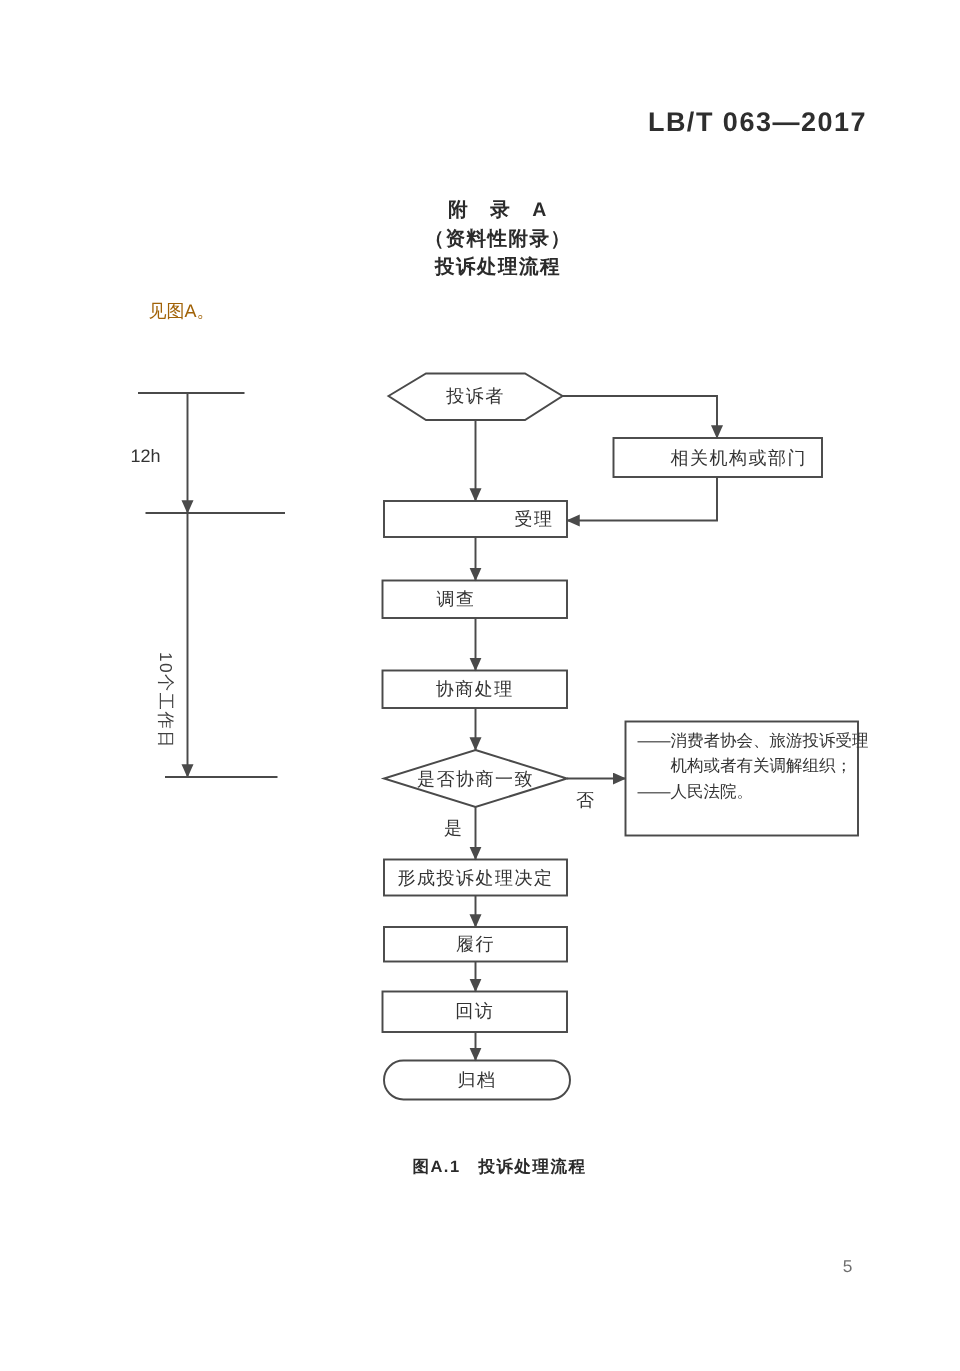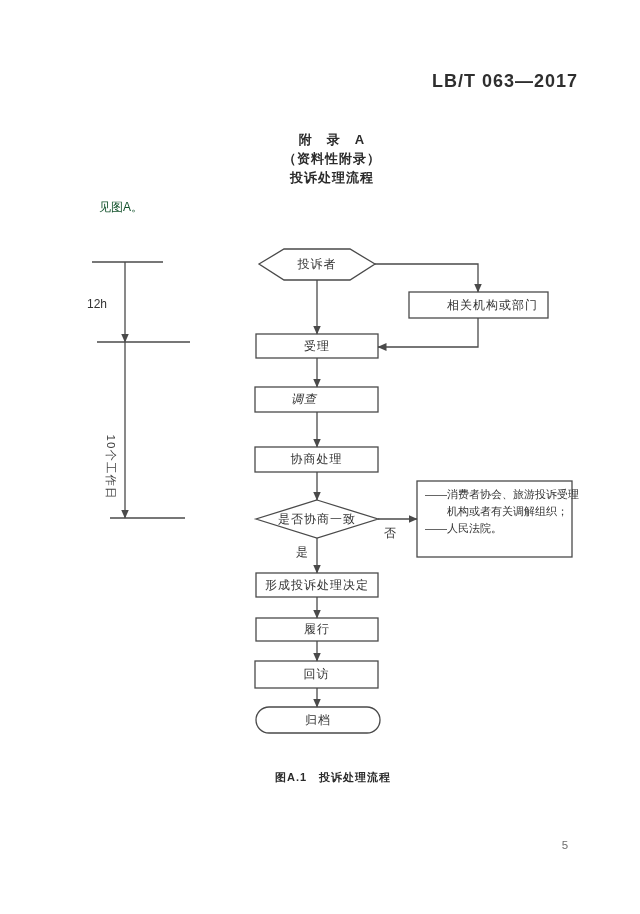--- a/index.html
+++ b/index.html
@@ -15,21 +15,21 @@
   .abs{position:absolute;}
   .doc-header{
     top:71px;right:62px;
     font-size:18px;font-weight:600;letter-spacing:1px;color:#2e2e2e;
   }
   .title-block{
     top:130px;left:232px;width:200px;
     text-align:center;font-size:13px;font-weight:bold;
     line-height:19px;color:#2b2b2b;letter-spacing:1px;
   }
-  .intro-text{top:199px;left:99px;font-size:12px;color:#14532d;}
+  .intro-text{top:199px;left:99px;font-size:12px;color:#a16207;}
   svg.flow{top:0;left:0;}
   .node-label{
     display:flex;align-items:center;justify-content:center;
     font-size:12px;color:#333;letter-spacing:1px;white-space:nowrap;
   }
   .small-label{font-size:12px;color:#333;}
   .vertical-label{
     top:467px;left:110px;
     transform:translate(-50%,-50%) rotate(90deg);
     transform-origin:center;
@@ -101,22 +101,22 @@
       <path d="M317,641 V661" marker-end="url(#arrow)"></path>
       <path d="M317,688 V707" marker-end="url(#arrow)"></path>
     </g>
   </svg>
 
   <div class="abs small-label" style="top:297px;left:87px;">12h</div>
   <div class="abs vertical-label">10个工作日</div>
 
   <div class="abs node-label" style="top:249px;left:259px;width:116px;height:31px;">投诉者</div>
   <div class="abs node-label" style="top:292px;left:409px;width:139px;height:26px;padding-left:14px;">相关机构或部门</div>
-  <div class="abs node-label" style="top:334px;left:256px;width:122px;height:24px;">受理</div>
-  <div class="abs node-label" style="top:387px;left:255px;width:98px;height:25px;font-style:italic;">调查</div>
+  <div class="abs node-label" style="top:334px;left:256px;width:122px;height:24px;padding-left:39px;">受理</div>
+  <div class="abs node-label" style="top:387px;left:255px;width:98px;height:25px;">调查</div>
   <div class="abs node-label" style="top:447px;left:255px;width:123px;height:25px;border-radius:11px;">协商处理</div>
   <div class="abs node-label" style="top:500px;left:256px;width:122px;height:38px;">是否协商一致</div>
   <div class="abs node-label" style="top:573px;left:256px;width:122px;height:24px;">形成投诉处理决定</div>
   <div class="abs node-label" style="top:618px;left:256px;width:122px;height:23px;">履行</div>
   <div class="abs node-label" style="top:661px;left:255px;width:123px;height:27px;">回访</div>
   <div class="abs node-label" style="top:707px;left:256px;width:124px;height:26px;">归档</div>
 
   <div class="abs small-label" style="top:544px;left:296px;">是</div>
   <div class="abs small-label" style="top:525px;left:384px;">否</div>
 

